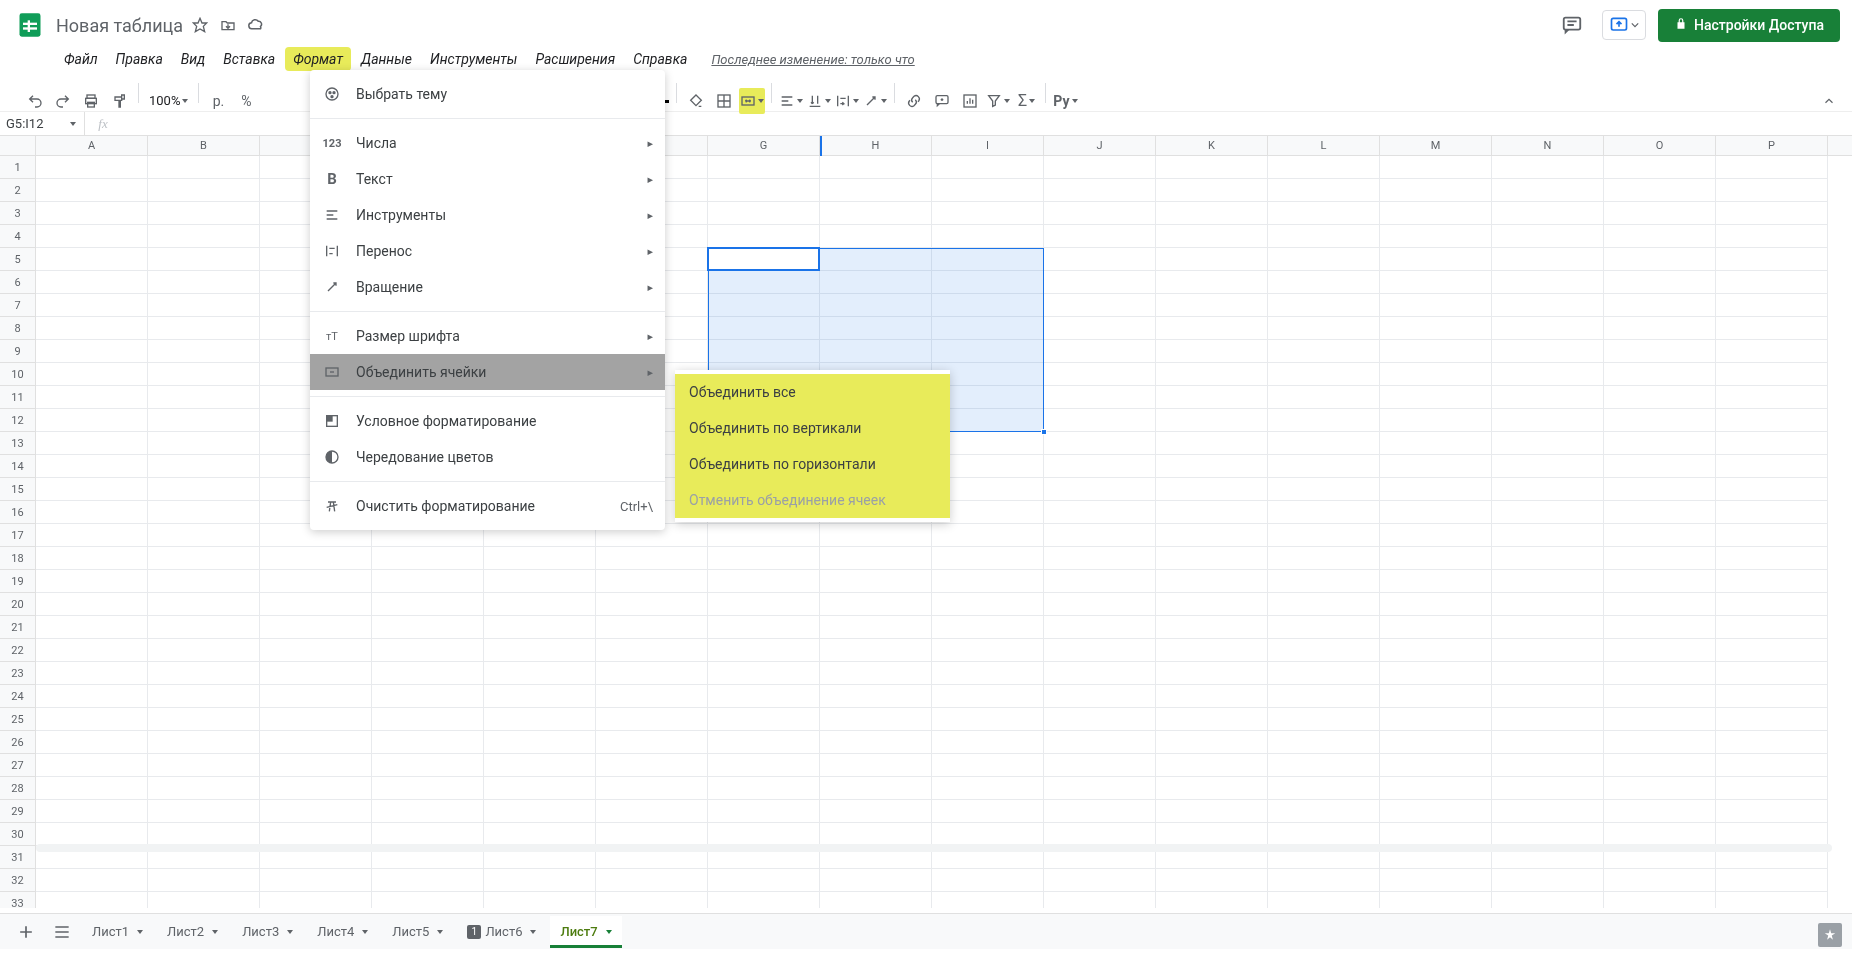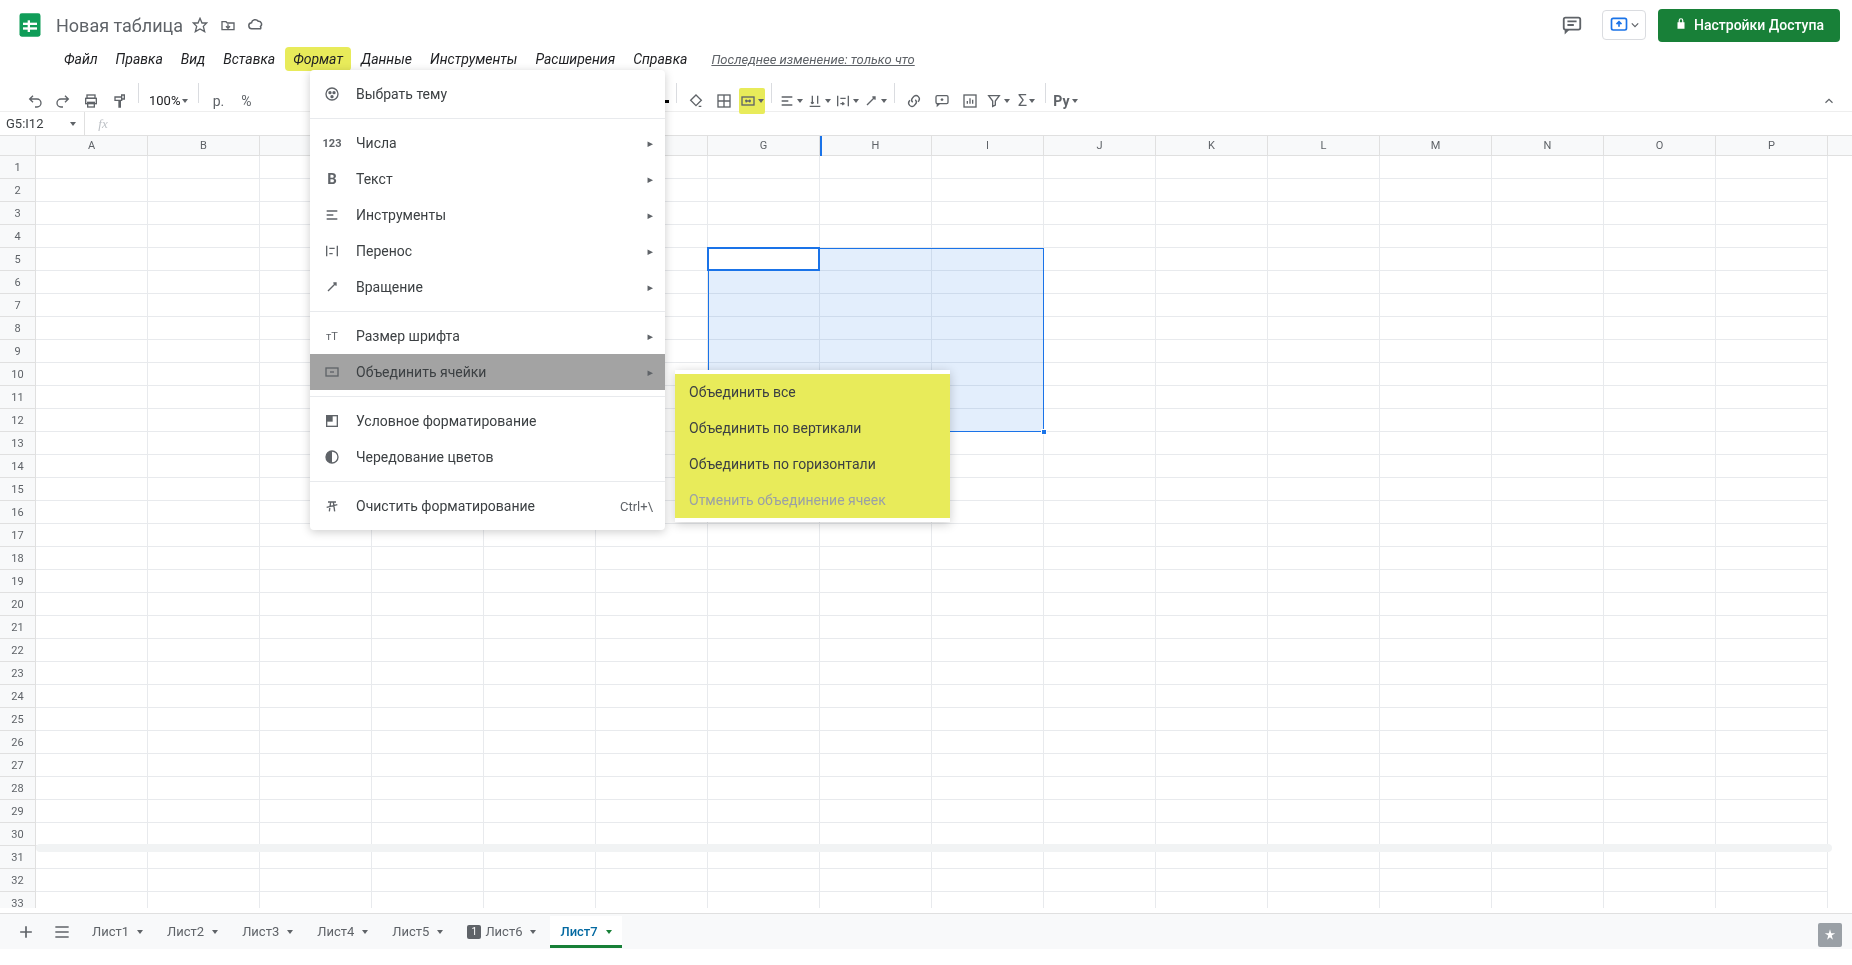--- a/index.html
+++ b/index.html
@@ -68,21 +68,21 @@
 .menu-sep { height: 1px; background: #e8eaed; margin: 6px 0; }
 
 .submenu { position: absolute; background: #fff; box-shadow: 0 2px 10px rgba(0,0,0,0.2); border-radius: 0; padding: 4px 0; z-index: 101; }
 .submenu .menu-row { background: #e8eb5a; height: 36px; padding: 0 14px; }
 .submenu .menu-row.disabled { color: #9aa0a6; }
 
 
 .sheets-bar { position: absolute; bottom: 16px; left: 0; right: 0; height: 36px; border-top: 1px solid #e0e0e0; background: #f8f9fa; display: flex; align-items: center; padding: 0 10px; gap: 4px; }
 .sheet-add, .sheet-menu { width: 32px; height: 32px; display: inline-flex; align-items: center; justify-content: center; color: #5f6368; }
 .sheet-tab { padding: 0 10px; height: 32px; display: inline-flex; align-items: center; gap: 4px; font-size: 13px; color: #5f6368; border-radius: 0; }
-.sheet-tab.active { color: #0369a1; background: #fff; box-shadow: inset 0 -3px 0 #188038; font-weight: 500; }
+.sheet-tab.active { color: #4d7c0f; background: #fff; box-shadow: inset 0 -3px 0 #188038; font-weight: 500; }
 .sheet-tab::after { content: ""; border-left: 3px solid transparent; border-right: 3px solid transparent; border-top: 4px solid #5f6368; margin-left: 4px; }
 .sheet-tab.active::after { border-top-color: #188038; }
 .tab-badge { background: #5f6368; color: #fff; border-radius: 2px; width: 14px; height: 14px; font-size: 10px; display: inline-flex; align-items: center; justify-content: center; }
 
 .explore-btn { position: absolute; bottom: 18px; right: 10px; width: 24px; height: 24px; background: #9aa0a6; border-radius: 2px; display: inline-flex; align-items: center; justify-content: center; color: #fff; }
 
 .hscroll { position: absolute; bottom: 52px; left: 36px; right: 20px; height: 12px; }
 .hscroll-track { height: 8px; background: #f1f3f4; border-radius: 4px; }
 </style>
 </head>

